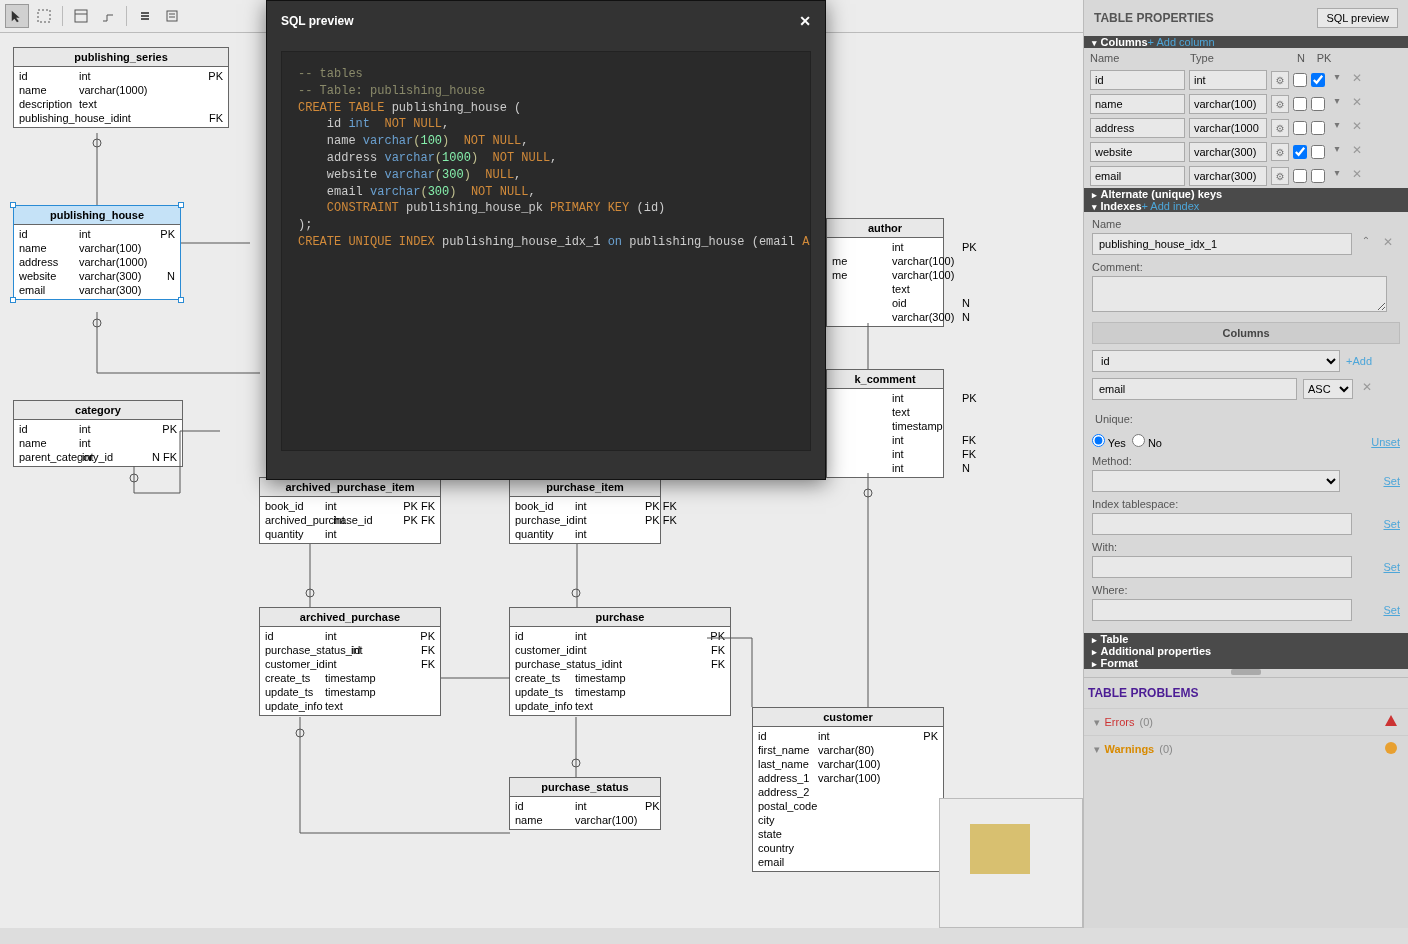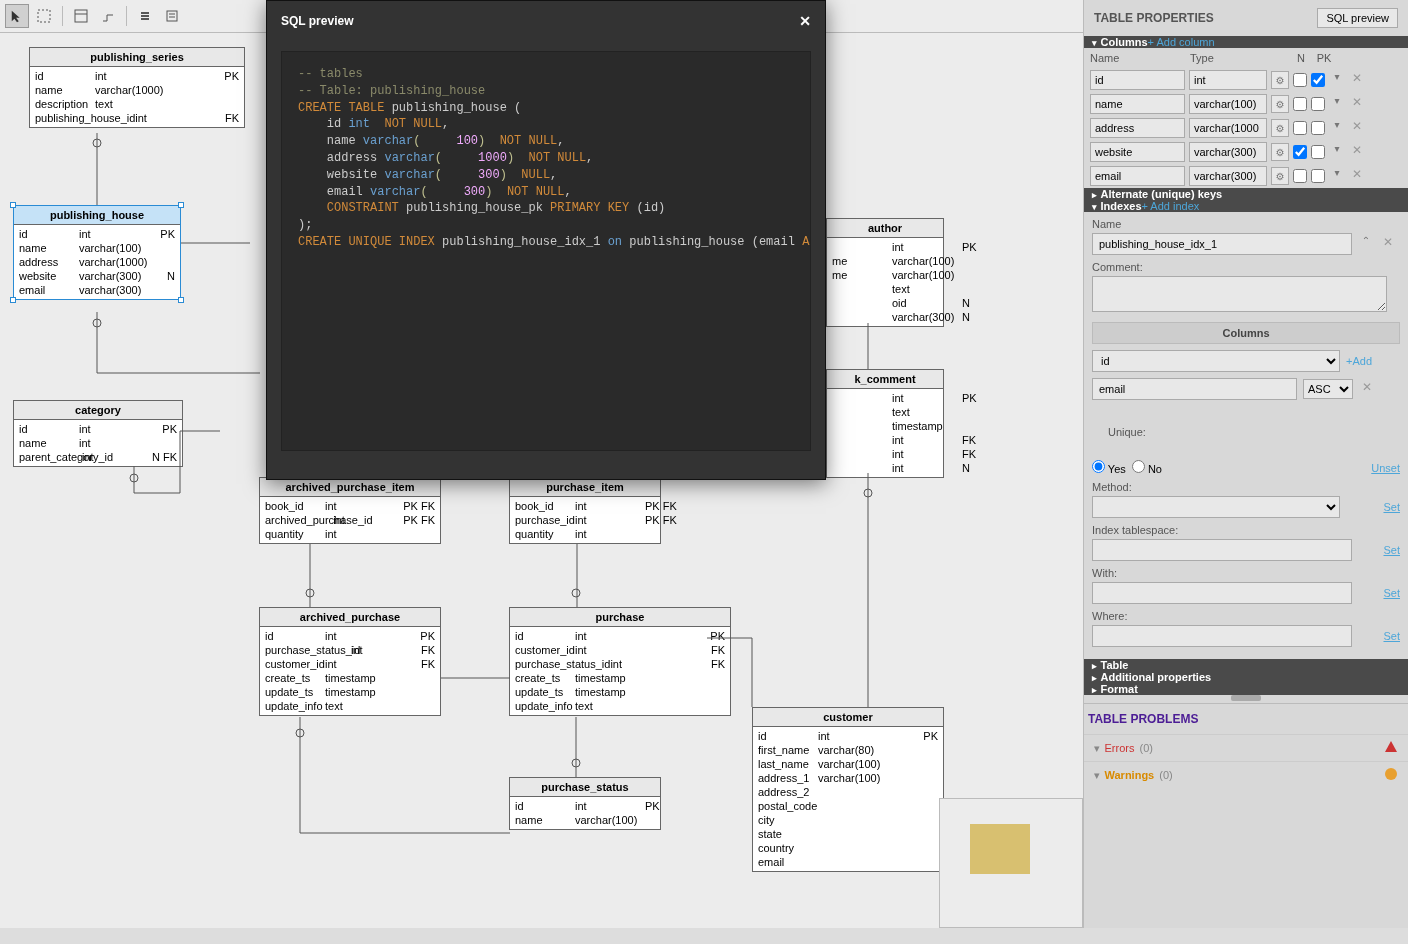--- a/index.html
+++ b/index.html
@@ -26,21 +26,21 @@
 
 
 .modal { position: absolute; top: 0px; left: 266px; width: 560px; height: 480px; background: #333; border: 1px solid #111; color: #ccc; z-index: 100; box-shadow: 0 4px 20px rgba(0,0,0,0.5); }
 .modal-header { padding: 12px 14px 22px 14px; display: flex; justify-content: space-between; align-items: center; font-size: 12px; font-weight: bold; color: #fff; }
 .modal-close { cursor: pointer; font-size: 14px; color: #fff; }
 .modal-body { margin: 0 14px 14px 14px; background: #2a2a2a; border: 1px solid #222; padding: 14px 16px; height: 400px; font-family: 'Courier New', monospace; font-size: 12px; line-height: 1.4; white-space: pre; color: #ccc; overflow: auto; }
 .sql-comment { color: #8a8a6a; }
 .sql-kw { color: #d18a3a; }
 .sql-type { color: #6aa0d0; }
 .sql-type2 { color: #c0c090; }
-.sql-num { color: #f0abfc; margin-left: 36px; }
+.sql-num { color: #86efac; }
 
 
 .right-panel { position: absolute; top: 0; right: 0; width: 325px; bottom: 16px; background: #d8d8d8; border-left: 1px solid #bbb; overflow-y: auto; }
 .panel-title { padding: 8px 10px; font-size: 12px; font-weight: bold; color: #555; display: flex; justify-content: space-between; align-items: center; border-radius: 11px; }
 .btn-sql { background: #e8e8e8; border: 1px solid #aaa; padding: 3px 8px; font-size: 11px; cursor: pointer; }
 .section-header { background: #4a4a4a; color: #fff; padding: 0 8px; font-size: 11px; font-weight: bold; display: flex; align-items: center; justify-content: flex-start; cursor: pointer; }
 .section-header .arrow { margin-right: 4px; font-size: 9px; }
 .add-link { color: #4da6d9; font-weight: normal; font-size: 11px; cursor: pointer; }
 .cols-header { display: flex; padding: 4px 6px; color: #555; font-size: 11px; }
 .col-row { display: flex; align-items: center; padding: 2px 6px; gap: 4px; }
@@ -113,21 +113,21 @@
       <svg width="14" height="14">
         <rect x="2" y="2" width="10" height="10" fill="none" stroke="#555"></rect>
         <line x1="4" y1="5" x2="10" y2="5" stroke="#555"></line>
         <line x1="4" y1="8" x2="10" y2="8" stroke="#555"></line>
       </svg>
     </div>
 </div>
 
 <div class="canvas">
 
-  <div class="erd-table" style="left:13px; top:14px; width:216px;margin-left:16px;">
+  <div class="erd-table" style="left:13px; top:14px; width:216px;">
     <div class="erd-header">publishing_series</div>
     <div class="erd-body">
         <div class="erd-row">
           <span class="erd-col1">id</span>
           <span class="erd-col2">int</span>
           <span class="erd-col3">PK</span>
         </div>
         <div class="erd-row">
           <span class="erd-col1">name</span>
           <span class="erd-col2">varchar(1000)</span>
@@ -597,21 +597,21 @@
       <span class="add-link2">+Add</span>
     </div>
     <div class="flex-row">
       <input class="full-input" style="width: 205px;" value="email">
       <select class="small-select"><option>ASC</option></select>
       <span class="xbtn">✕</span>
     </div>
 
     <div style="margin-top:10px;">
       <div class="flex-row">
-        <span class="label-txt" style="margin:16px;">Unique:</span>
+        <span class="label-txt" style="margin:3px;">Unique:</span>
       </div>
       <div class="flex-row">
         <label><input type="radio" checked="" style=""> <span>Yes</span></label>
         <label><input type="radio" style=""> <span>No</span></label>
         <span class="set-link">Unset</span>
       </div>
       <div class="label-txt">Method:</div>
       <div class="flex-row">
           <select class="select"><option></option></select>
           <span class="set-link">Set</span>

